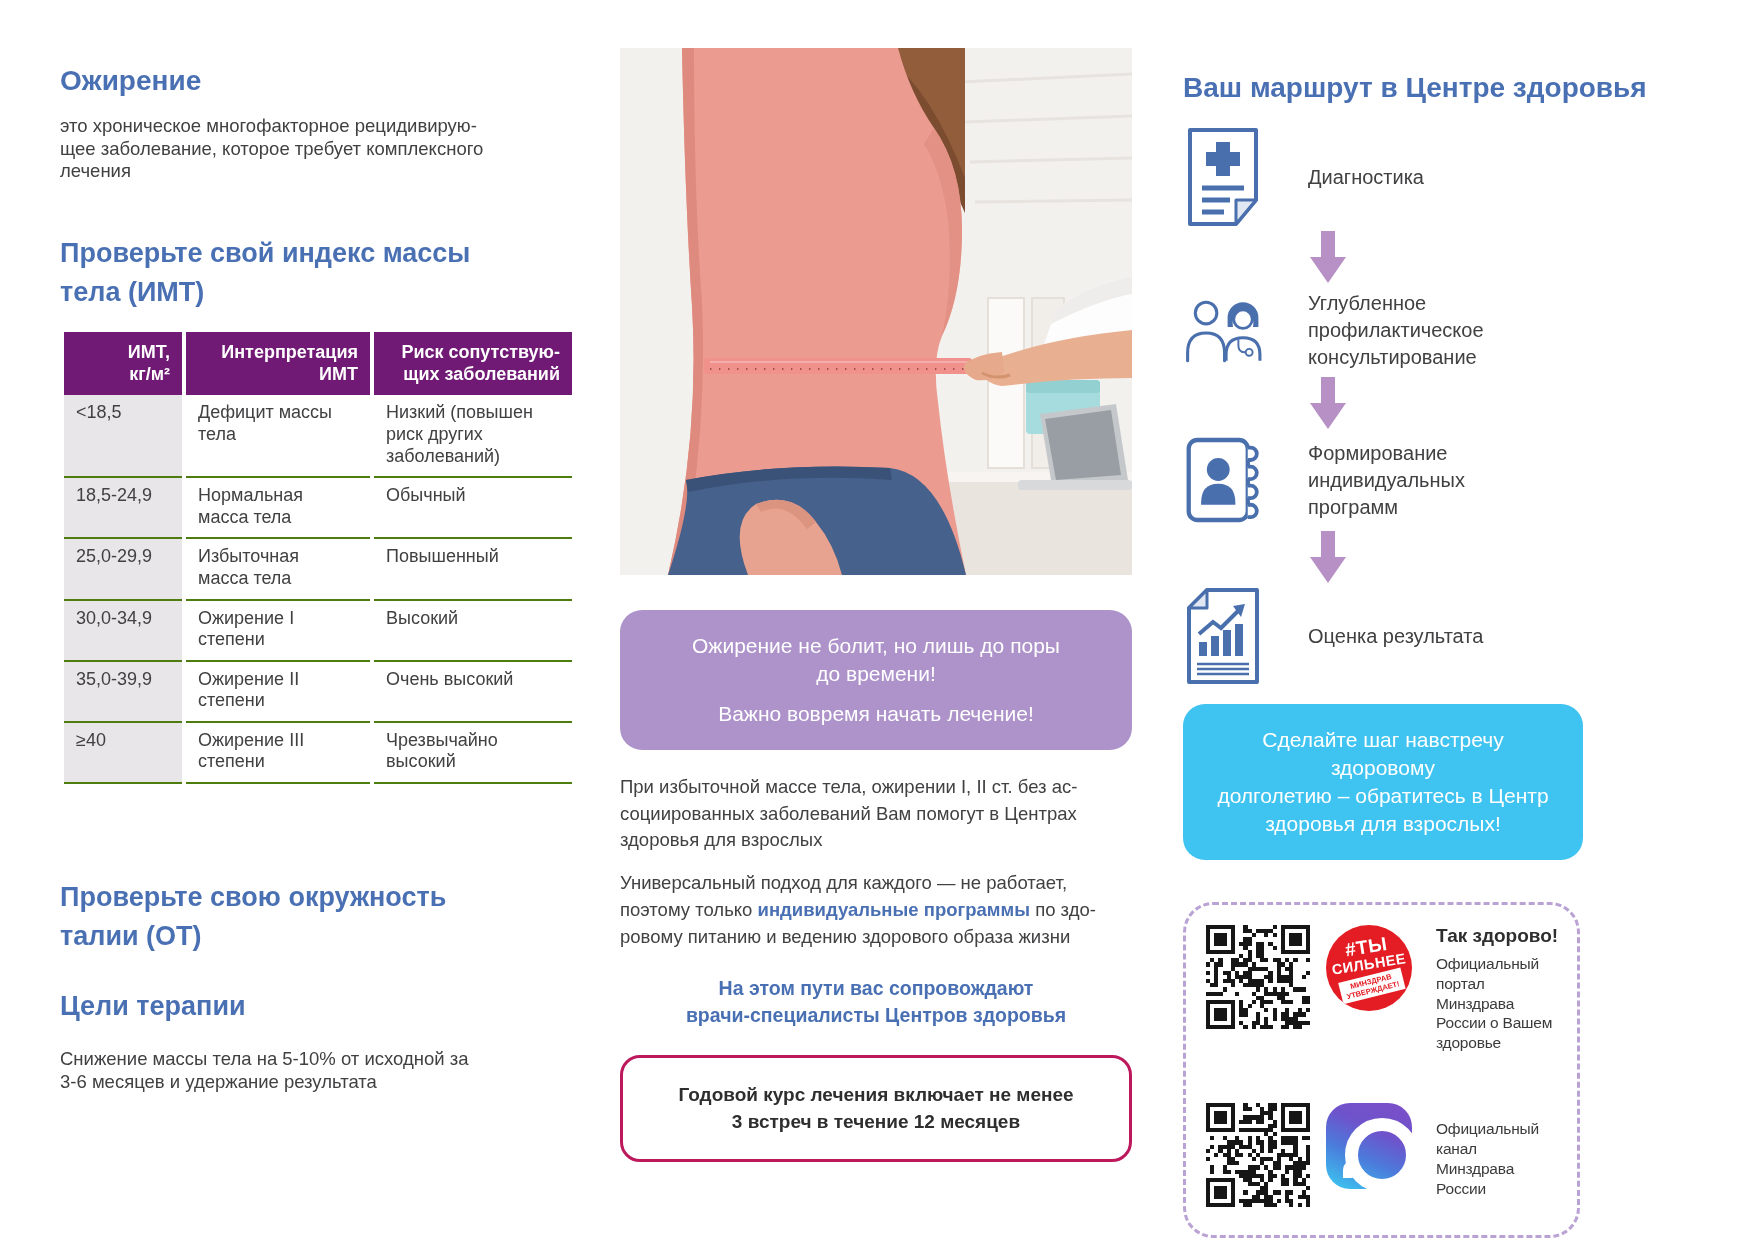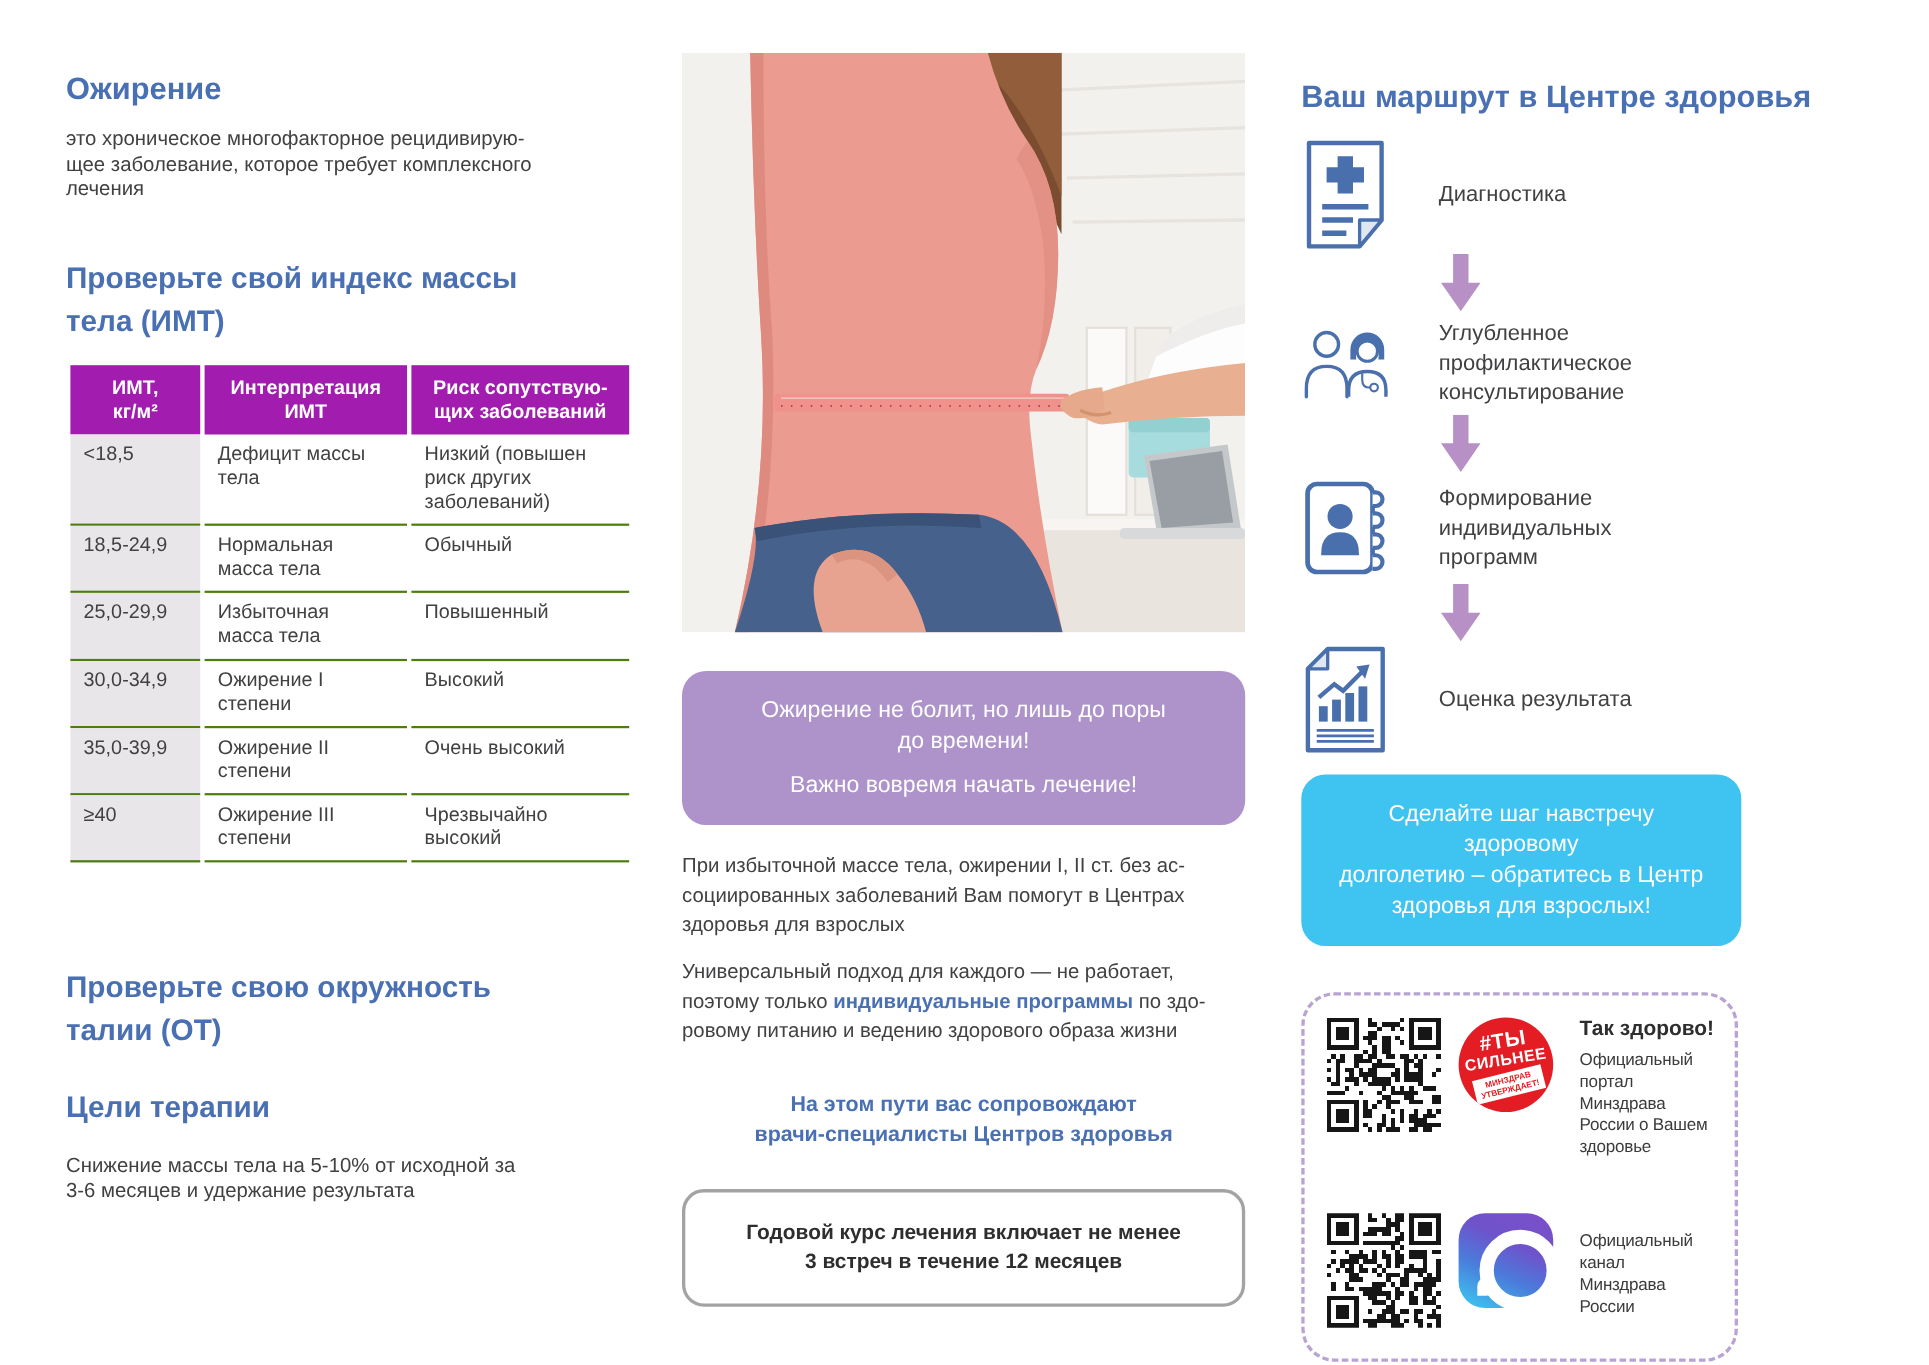--- a/index.html
+++ b/index.html
@@ -16,21 +16,21 @@
   h1,h2,p{margin:0;}
   h1.section-title{font-size:28px;font-weight:700;color:#4a70b4;line-height:1.15;}
   h2.sub-title{font-size:27px;font-weight:700;color:#4a70b4;line-height:1.45;}
   .body-text{font-size:18.5px;line-height:1.22;color:#414042;}
 
   
   .intro{margin-top:18px;}
   .bmi-heading{margin-top:51px;}
   table.bmi{border-collapse:separate;border-spacing:4px 0;width:500px;margin-top:20px;table-layout:fixed;}
   table.bmi th{
-    background:#a21caf;color:#fff;font-size:18px;font-weight:700;text-align:center;
+    background:#701a75;color:#fff;font-size:18px;font-weight:700;text-align:right;
     padding:10px 12px;vertical-align:top;line-height:1.2;white-space:pre-line;
   }
   table.bmi td{
     font-size:18px;line-height:1.2;color:#414042;padding:7px 12px 9px;
     vertical-align:top;border-bottom:2px solid #4d7c0f;white-space:pre-line;
   }
   table.bmi td.c1{background:#e9e6e9;}
   .waist-heading{margin-top:94px;}
   .waist-text{margin-top:22px;}
   .goals-heading{margin-top:31px;line-height:1.15;}
@@ -41,25 +41,25 @@
   .photo svg{display:block;}
   .callout-purple{
     margin-top:35px;background:#ad93ca;border-radius:22px;color:#ffffff;
     padding:22px 40px;text-align:center;font-size:21px;line-height:1.33;font-weight:500;
   }
   .callout-purple p + p{margin-top:12px;}
   .mid-para{margin-top:24px;font-size:18.5px;line-height:1.45;}
   .mid-para + .mid-para{margin-top:16px;}
   .hl{color:#4a70b4;font-weight:700;margin-top:25px;}
   .escort{
-    margin-top:40px;text-align:center;color:#4a70b4;font-weight:700;
+    margin-top:24px;text-align:center;color:#4a70b4;font-weight:700;
     font-size:19.5px;line-height:1.4;
   }
   .course-box{
-    margin-top:36px;border:3px solid #a3a3a3;border-radius:20px;
+    margin-top:26px;border:3px solid #be185d;border-radius:20px;
     padding:24px 14px;text-align:center;font-weight:700;font-size:19px;
     line-height:1.4;color:#2f2e2e;background:#fff;
   }
 
   
   .route-title{font-size:26.5px;white-space:nowrap;text-align:right;}
   .route{margin-top:22px;}
   .step{display:flex;align-items:center;}
   .step-icon{width:80px;flex:0 0 80px;display:flex;justify-content:center;}
   .step-label{margin-left:45px;font-size:20px;line-height:1.35;color:#414042;}

